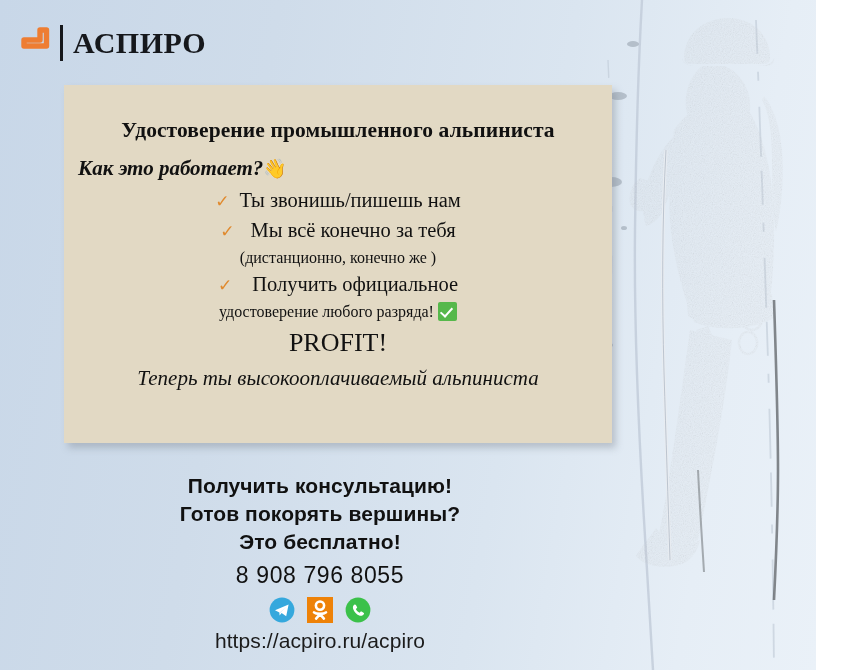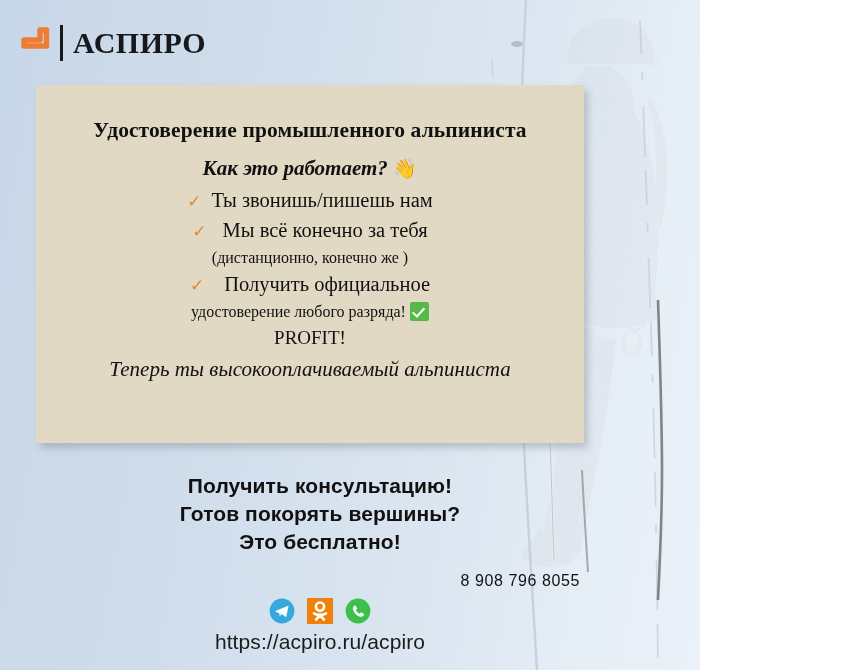--- a/index.html
+++ b/index.html
@@ -8,21 +8,21 @@
   }
   body {
     width: 848px;
     height: 670px;
     overflow: hidden;
     font-family: "Liberation Sans", sans-serif;
   }
 
   #poster {
     position: relative;
-    width: 700px;
+    width: 816px;
     height: 670px;
     background: linear-gradient(100deg, #c8d7e8 0%, #cfdcea 30%, #dae5f0 62%, #e6eef6 85%, #eaf1f8 100%);
     overflow: hidden;
   }
 
   
   #brand-bar {
     position: absolute;
     left: 18px;
     top: 22px;
@@ -63,21 +63,21 @@
     width: 238px;
     height: 670px;
     z-index: 2;
     pointer-events: none;
   }
   #climber-photo svg { display: block; width: 100%; height: 100%; }
 
   
   #info-card {
     position: absolute;
-    left: 36px;
+    left: 64px;
     top: 85px;
     width: 548px;
     height: 358px;
     background: #e2d9c4;
     box-shadow: 4px 5px 7px rgba(120,128,140,0.38);
     z-index: 4;
     box-sizing: border-box;
     padding: 22px 14px 10px 14px;
     text-align: center;
   }
@@ -96,22 +96,21 @@
   }
   .card-sub {
     font-family: "Liberation Serif", serif;
     font-style: italic;
     font-weight: bold;
     font-size: 21px;
     color: #111;
     margin: 0 0 6px 0;
     display: flex;
     align-items: center;
-    justify-content: center;
-    gap: 6px;
+    justify-content: flex-start;
   }
   .emoji-wave {
     font-size: 19px;
     font-style: normal;
     line-height: 1;
   }
 
   .bullet-line {
     display: flex;
     align-items: baseline;
@@ -159,21 +158,21 @@
     left: 5px;
     top: 3px;
     width: 5px;
     height: 10px;
     border: solid #ffffff;
     border-width: 0 2.6px 2.6px 0;
     transform: rotate(42deg);
   }
   .profit-line {
     font-family: "Liberation Serif", serif;
-    font-size: 19px;
+    font-size: 26px;
     color: #111;
     margin: 4px 0 4px 0;
     line-height: 1.3;
   }
   .closing-line {
     font-family: "Liberation Serif", serif;
     font-style: italic;
     font-size: 21px;
     color: #111;
     margin: 5px 0 0 0;
@@ -193,26 +192,25 @@
     font-family: "Liberation Sans", sans-serif;
     font-weight: bold;
     font-size: 21px;
     color: #111;
     line-height: 1.34;
     letter-spacing: 0.1px;
   }
   #phone-number {
     font-family: "Liberation Sans", sans-serif;
     font-weight: normal;
-    font-size: 16px;
+    font-size: 23px;
     color: #111;
     line-height: 1.35;
-    margin-top: 14px;
+    margin-top: 4px;
     letter-spacing: 0.6px;
-    text-align: right;
   }
 
   #social-row {
     display: flex;
     justify-content: center;
     align-items: center;
     gap: 12px;
     margin-top: 6px;
   }
   .social-icon {

